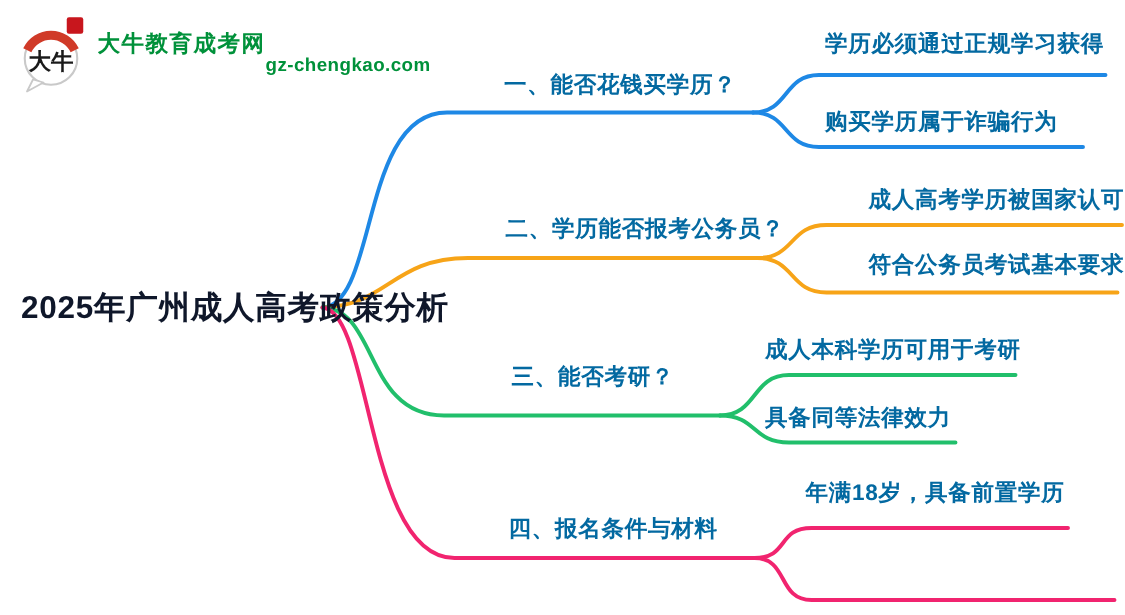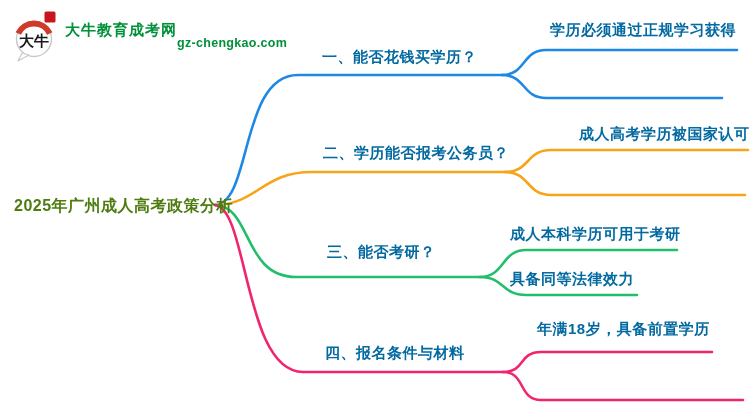--- a/index.html
+++ b/index.html
@@ -6,22 +6,22 @@
   .stage{
     position:relative;width:750px;height:410px;background:#ffffff;overflow:hidden;
     font-family:"Liberation Sans","DejaVu Sans",sans-serif;
   }
   .stage svg.connectors{position:absolute;left:0;top:0;}
   .ln{fill:none;stroke-width:2.6;stroke-linecap:round;}
   .node{
     position:absolute;white-space:nowrap;color:#0369a1;font-weight:600;
     letter-spacing:0.5px;line-height:21px;
   }
-  .root-label{font-size:16px;color:#4d7c0f;}
-  .bl{font-size:15px;}
+  .root-label{font-size:21px;color:#0f172a;}
+  .bl{font-size:15px;margin-left:14px;}
   .cl{font-size:15px;}
   .logo{position:absolute;left:12px;top:8px;display:flex;align-items:center;gap:7px;}
   .logo-text{display:flex;flex-direction:row;justify-content:center;}
   .site-name{font-size:15px;font-weight:bold;letter-spacing:1px;line-height:19px;}
   .site-domain{font-size:12.5px;font-weight:bold;letter-spacing:0.3px;line-height:15px;margin-top:16px;}
 </style>
 </head>
 <body>
 
 <div class="stage">
@@ -60,21 +60,23 @@
   </div>
 
   <div class="node root-label" style="left:14px;top:195px;">2025年广州成人高考政策分析</div>
 
   <div class="node bl" style="left:322px;top:46px;">一、能否花钱买学历？</div>
   <div class="node bl" style="left:323px;top:142px;">二、学历能否报考公务员？</div>
   <div class="node bl" style="left:327px;top:241px;">三、能否考研？</div>
   <div class="node bl" style="left:325px;top:342px;">四、报名条件与材料</div>
 
   <div class="node cl" style="left:550px;top:19px;">学历必须通过正规学习获得</div>
+  <div class="node cl" style="left:550px;top:71px;">购买学历属于诈骗行为</div>
 
   <div class="node cl" style="left:579px;top:123px;">成人高考学历被国家认可</div>
+  <div class="node cl" style="left:579px;top:166px;">符合公务员考试基本要求</div>
 
   <div class="node cl" style="left:510px;top:268px;">具备同等法律效力</div>
   <div class="node cl" style="left:510px;top:223px;">成人本科学历可用于考研</div>
 
   <div class="node cl" style="left:537px;top:318px;">年满18岁，具备前置学历</div>
 
 </div>
 
 </body></html>

